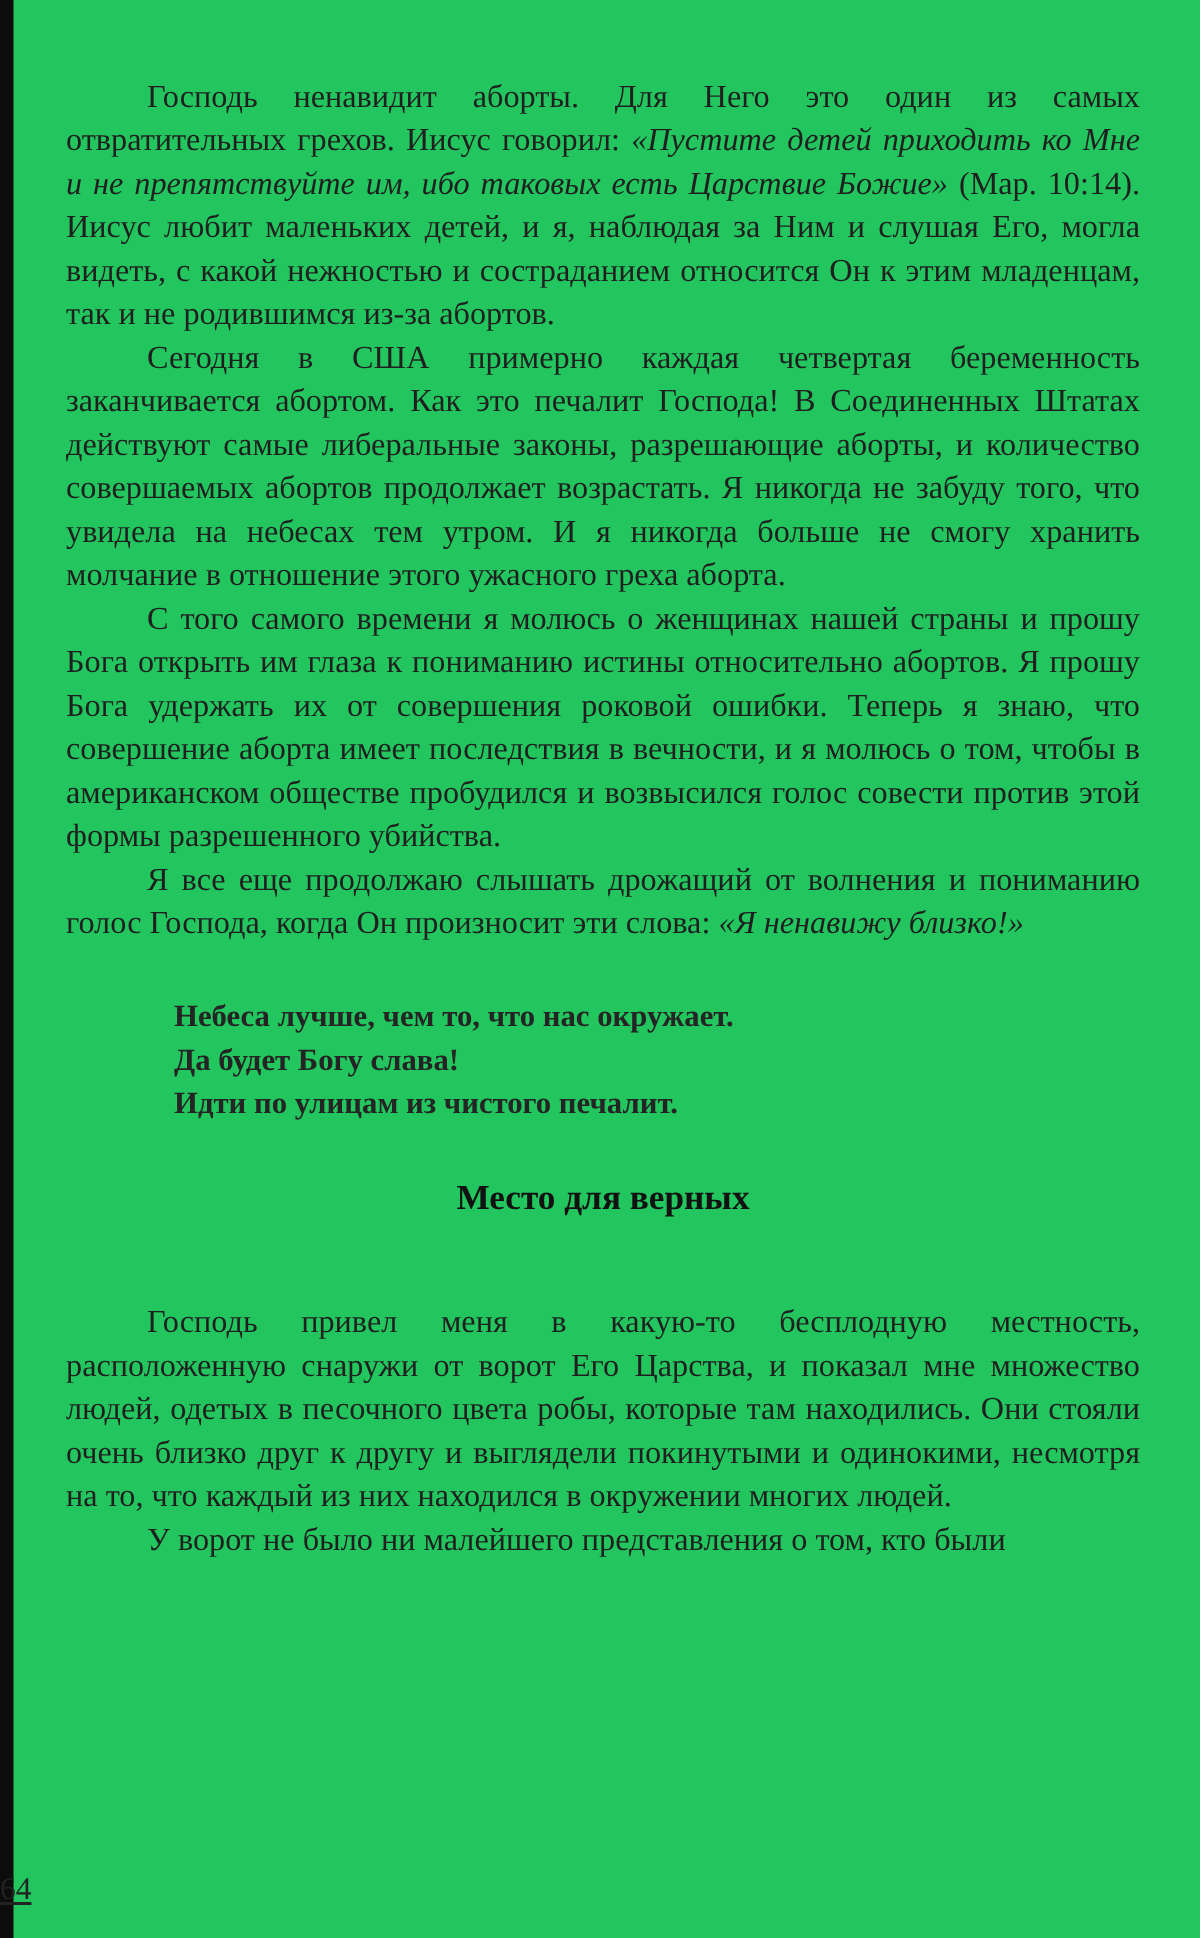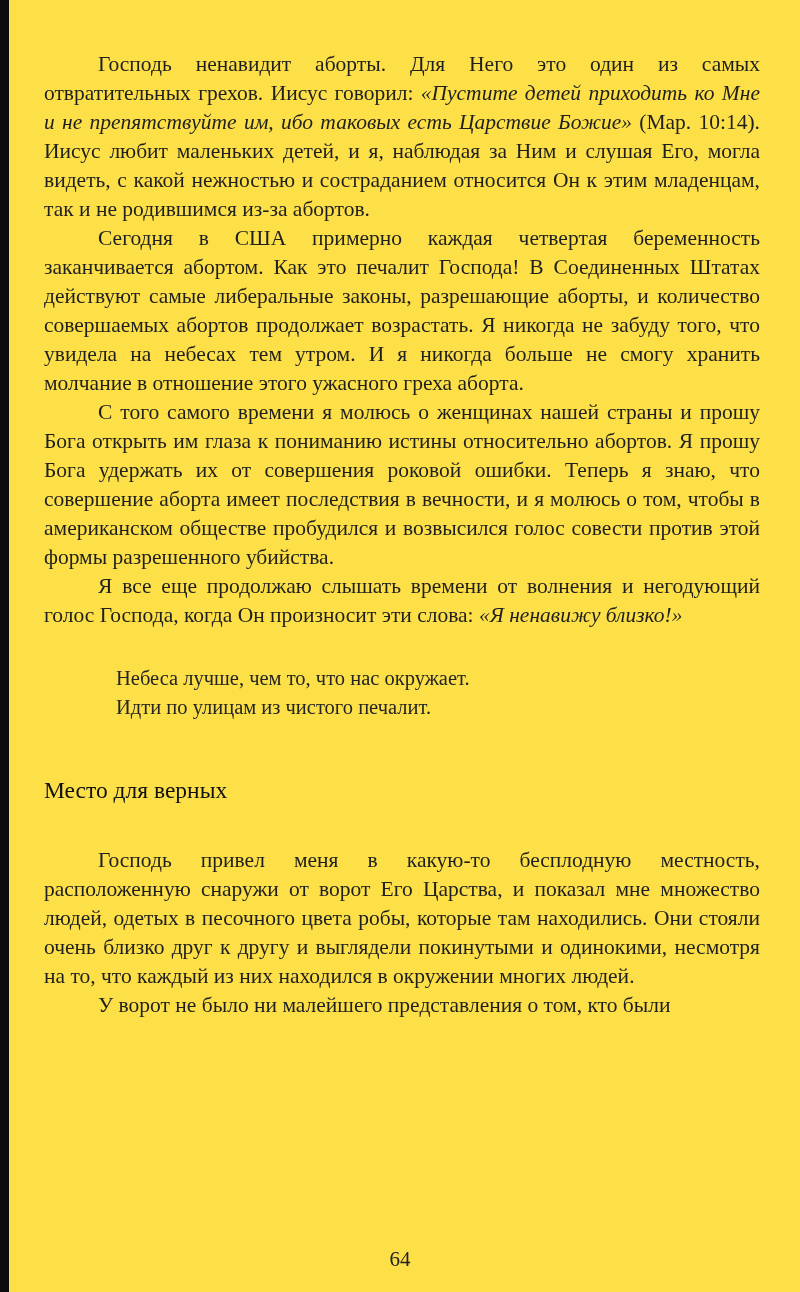--- a/index.html
+++ b/index.html
@@ -2,21 +2,21 @@
 <html><head>
 <meta charset="utf-8">
 <style>
   html, body { margin: 0; padding: 0; }
   body { background: #ffffff; font-family: "Liberation Serif", serif; }
 
   .page {
     position: relative;
     width: 800px;
     height: 1292px;
-    background: #fde047;
+    background: #22c55e;
     overflow: hidden;
     color: #1e1e1e;
   }
 
   .scan-edge {
     position: absolute;
     left: 0; top: 0;
     width: 9px; height: 100%;
     background: #0c0c0c;
   }
@@ -36,60 +36,61 @@
   }
 
   .it { font-style: italic; }
 
   .poem {
     margin: 34px 0 0 72px;
     font-size: 20.5px;
     line-height: 29px;
     color: #242424;
   }
-  .poem-line { white-space: nowrap; }
+  .poem-line { white-space: nowrap; font-weight: bold; }
 
   .heading {
-    margin: 52px 0 0 0;
-    text-align: left;
-    font-weight: normal;
+    margin: 32px 0 0 0;
+    text-align: center;
+    font-weight: bold;
     font-size: 23.5px;
     line-height: 32px;
     color: #111111;
   }
 
-  .after-heading { margin-top: 40px; }
+  .after-heading { margin-top: 52px; }
 
   .pageno {
     position: absolute;
     left: 0; right: 0;
     bottom: 20px;
-    text-align: center;
     font-size: 21px;
     color: #222222;
+    text-decoration: underline;
   }
 </style>
 </head>
 <body>
 
 <div class="page">
   <div class="scan-edge"></div>
 
   <div class="content">
 
     <p class="para"><span>Господь ненавидит аборты. Для Него это один из самых отвратительных грехов. Иисус говорил: </span><span class="it">«Пустите детей приходить ко Мне и не препятствуйте им, ибо таковых есть Царствие Божие»</span><span> (Мар. 10:14). Иисус любит маленьких детей, и я, наблюдая за Ним и слушая Его, могла видеть, с какой нежностью и состраданием относится Он к этим младенцам, так и не родившимся из-за абортов.</span></p>
 
     <p class="para">Сегодня в США примерно каждая четвертая беременность заканчивается абортом. Как это печалит Господа! В Соединенных Штатах действуют самые либеральные законы, разрешающие аборты, и количество совершаемых абортов продолжает возрастать. Я никогда не забуду того, что увидела на небесах тем утром. И я никогда больше не смогу хранить молчание в отношение этого ужасного греха аборта.</p>
 
     <p class="para">С того самого времени я молюсь о женщинах нашей страны и прошу Бога открыть им глаза к пониманию истины относительно абортов. Я прошу Бога удержать их от совершения роковой ошибки. Теперь я знаю, что совершение аборта имеет последствия в вечности, и я молюсь о том, чтобы в американском обществе пробудился и возвысился голос совести против этой формы разрешенного убийства.</p>
 
-    <p class="para"><span>Я все еще продолжаю слышать времени от волнения и негодующий голос Господа, когда Он произносит эти слова: </span><span class="it">«Я ненавижу близко!»</span></p>
+    <p class="para"><span>Я все еще продолжаю слышать дрожащий от волнения и пониманию голос Господа, когда Он произносит эти слова: </span><span class="it">«Я ненавижу близко!»</span></p>
 
     <div class="poem">
       <div class="poem-line">Небеса лучше, чем то, что нас окружает.</div>
+      <div class="poem-line">Да будет Богу слава!</div>
       <div class="poem-line">Идти по улицам из чистого печалит.</div>
     </div>
 
     <h2 class="heading">Место для верных</h2>
 
     <p class="para after-heading">Господь привел меня в какую-то бесплодную местность, расположенную снаружи от ворот Его Царства, и показал мне множество людей, одетых в песочного цвета робы, которые там находились. Они стояли очень близко друг к другу и выглядели покинутыми и одинокими, несмотря на то, что каждый из них находился в окружении многих людей.</p>
 
     <p class="para">У ворот не было ни малейшего представления о том, кто были</p>
 
   </div>

